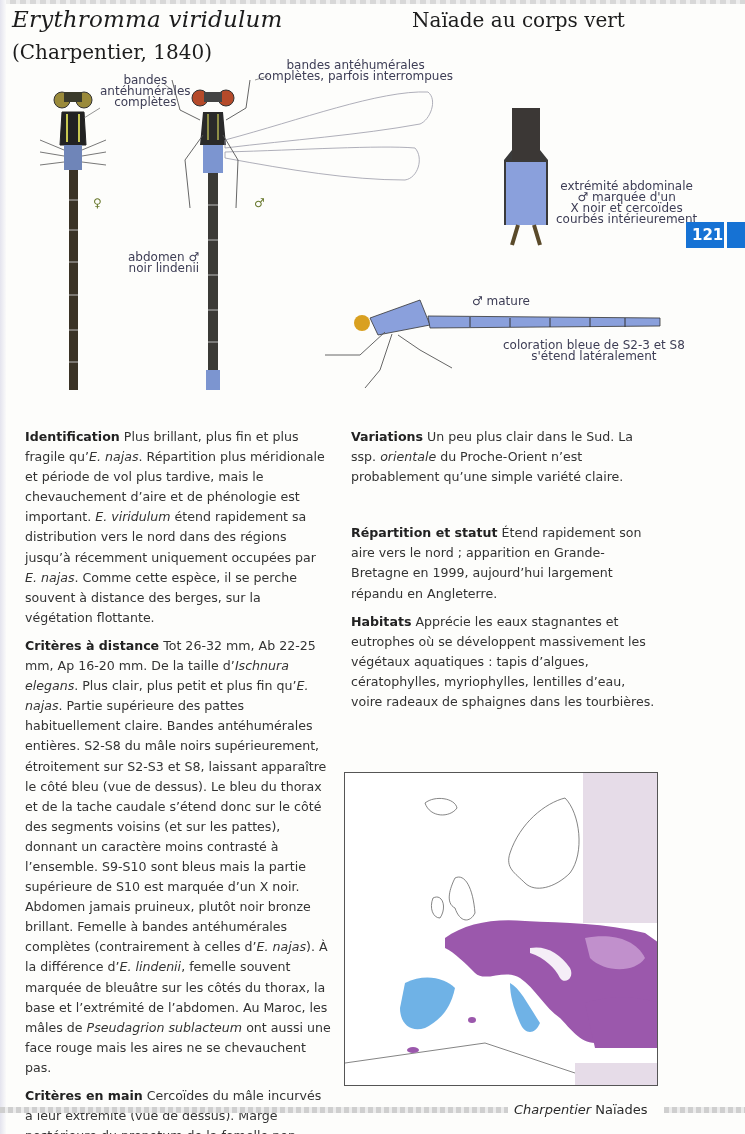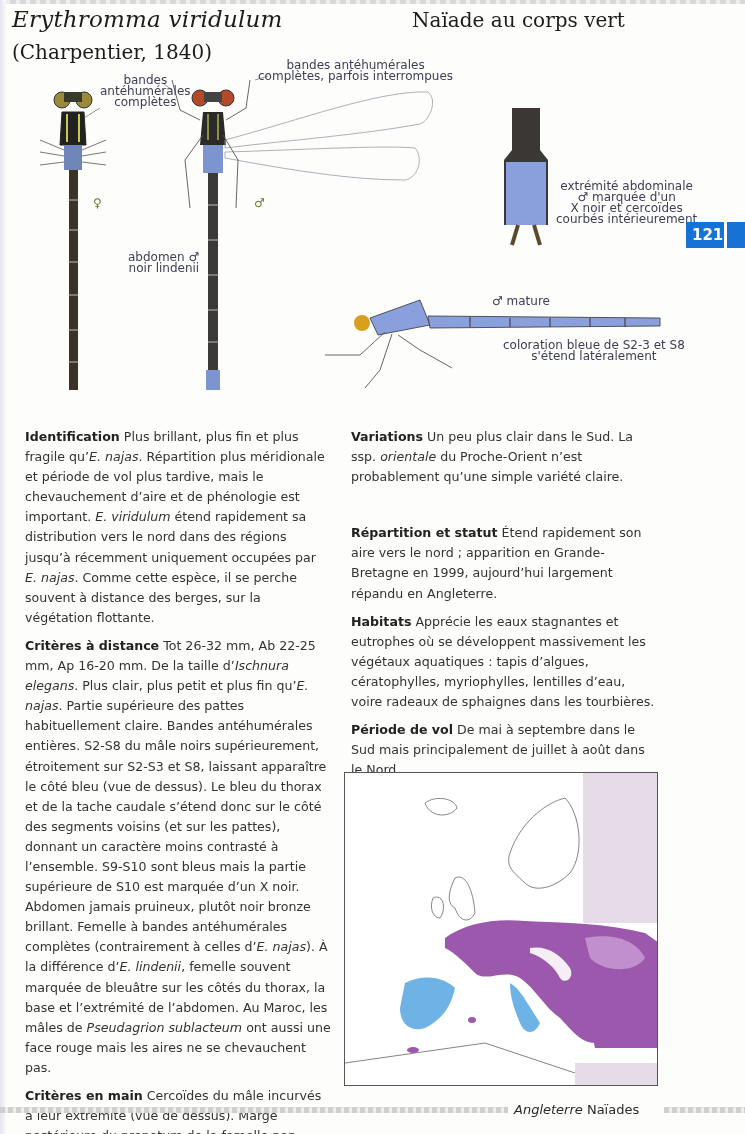--- a/index.html
+++ b/index.html
@@ -150,21 +150,21 @@
 <div class="lbl" style="left:128px;top:252px;text-align:right;">
   <div>abdomen ♂</div>
   <div>noir lindenii</div>
 </div>
 <div class="lbl" style="left:556px;top:181px;">
   <div>extrémité abdominale</div>
   <div>♂  marquée d'un</div>
   <div>X noir et cercoïdes</div>
   <div>courbés intérieurement</div>
 </div>
-<div class="lbl" style="left:472px;top:296px;margin-left:20px;">♂  mature</div>
+<div class="lbl" style="left:472px;top:296px;">♂  mature</div>
 <div class="lbl" style="left:503px;top:340px;">
   <div>coloration bleue de S2-3 et S8</div>
   <div>s'étend latéralement</div>
 </div>
 
 <div class="page-tab">
   <span>121</span>
   <span class="notch"></span>
 </div>
 
@@ -183,23 +183,20 @@
 <div class="col col2">
   <p>
     <span class="b">Variations</span><span> Un peu plus clair dans le Sud. La ssp. </span><span class="i">orientale</span><span> du Proche-Orient n’est probablement qu’une simple variété claire.</span>
   </p>
   <div class="gap"></div>
   <p>
     <span class="b">Répartition et statut</span><span> Étend rapidement son aire vers le nord ; apparition en Grande-Bretagne en 1999, aujourd’hui largement répandu en Angleterre.</span>
   </p>
   <p>
     <span class="b">Habitats</span><span> Apprécie les eaux stagnantes et eutrophes où se développent massivement les végétaux aquatiques : tapis d’algues, cératophylles, myriophylles, lentilles d’eau, voire radeaux de sphaignes dans les tourbières.</span>
-  </p>
-  <p>
-    <span class="b">Période de vol</span><span> De mai à septembre dans le Sud mais principalement de juillet à août dans le Nord.</span>
   </p>
 </div>
 
 <div class="map">
   <svg width="314" height="314" viewBox="0 0 314 314">
     <rect x="238" y="0" width="76" height="150" fill="#e6dce8"></rect>
     <rect x="230" y="290" width="84" height="24" fill="#e6dce8"></rect>
     <g fill="none" stroke="#666" stroke-width="0.8">
       <path d="M80 30 C90 22 110 25 112 35 C105 45 85 45 80 30 Z"></path>
       <path d="M165 80 C175 50 200 30 220 25 C235 40 240 80 225 100 C210 115 190 120 180 110 C170 100 160 95 165 80 Z"></path>
@@ -213,15 +210,15 @@
     <path d="M60 210 C80 200 100 205 110 215 C105 240 90 250 80 255 C65 260 55 250 55 235 Z" fill="#6fb2e6"></path>
     <path d="M165 210 C175 215 185 235 195 250 C190 262 180 262 175 250 C170 238 165 225 165 210 Z" fill="#6fb2e6"></path>
     <path d="M185 175 C200 172 215 180 225 195 C230 205 220 212 215 205 C210 195 200 185 185 180 Z" fill="#ffffff" opacity="0.9"></path>
     <ellipse cx="68" cy="277" rx="6" ry="3" fill="#9b58ac"></ellipse>
     <ellipse cx="127" cy="247" rx="4" ry="3" fill="#9b58ac"></ellipse>
   </svg>
 </div>
 
 <div class="footer-line" style="left:0;width:508px;"></div>
 <div class="footer-text">
-  <span class="i">Angleterre</span><span> Naïades</span>
+  <span class="i">Charpentier</span><span> Naïades</span>
 </div>
 <div class="footer-line" style="left:664px;width:81px;"></div>
 
 </body></html>

